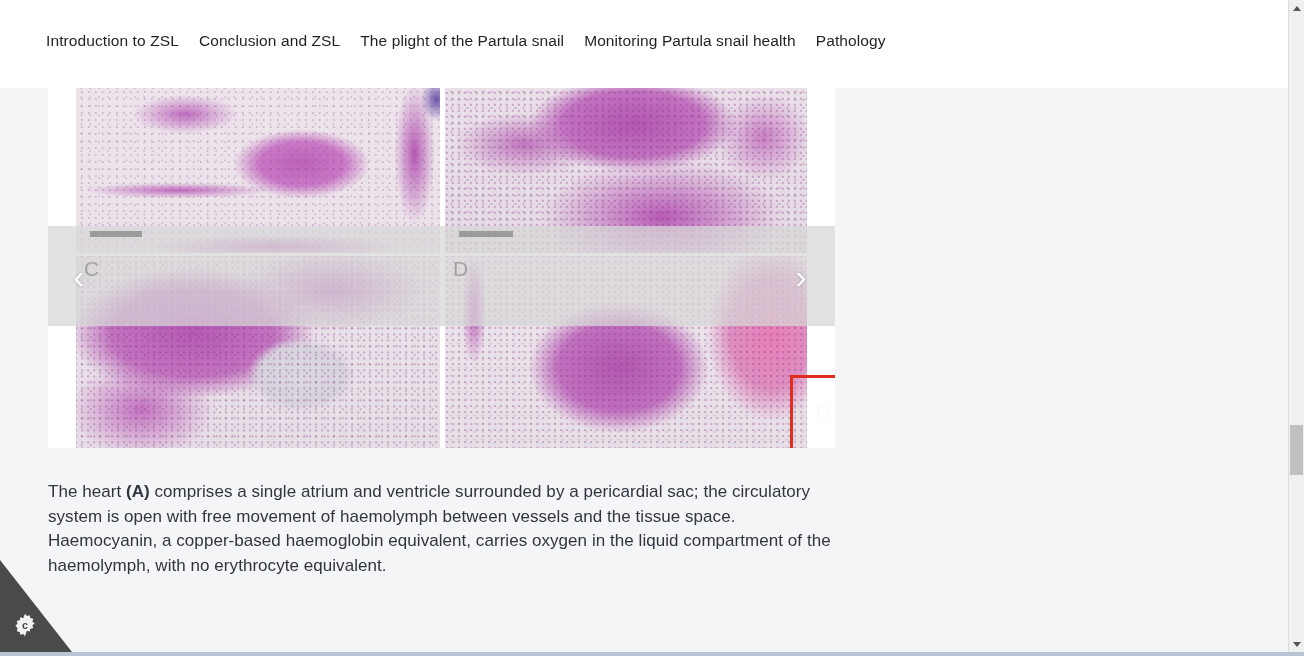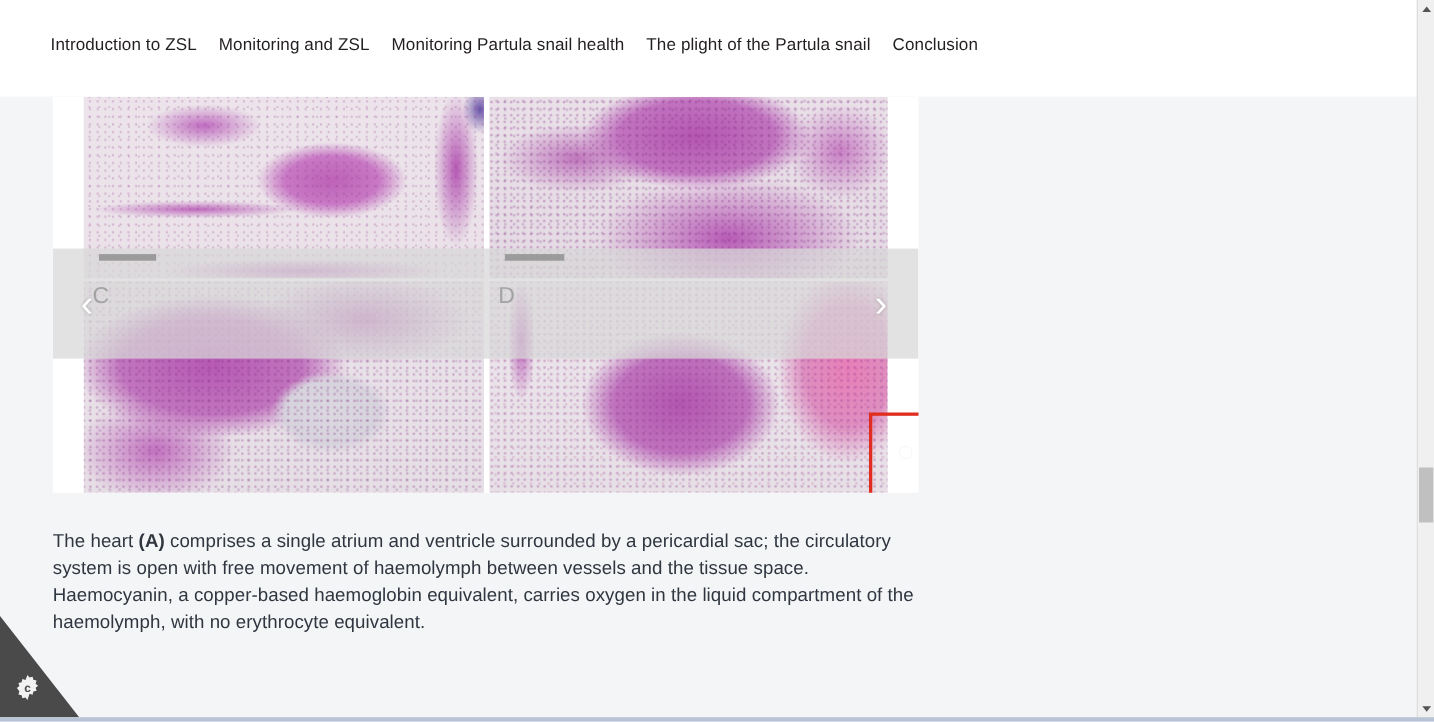--- a/index.html
+++ b/index.html
@@ -352,30 +352,30 @@
 <body>
 
 <div id="viewport">
 
   <div id="header">
     <nav id="navbar">
       <div class="nav-tab">
         <span>Introduction to ZSL</span>
       </div>
       <div class="nav-tab">
-        <span>Monitoring and ZSL</span>
+        <span>Conclusion and ZSL</span>
+      </div>
+      <div class="nav-tab">
+        <span>The plight of the Partula snail</span>
       </div>
       <div class="nav-tab">
         <span>Monitoring Partula snail health</span>
       </div>
       <div class="nav-tab">
-        <span>The plight of the Partula snail</span>
-      </div>
-      <div class="nav-tab">
-        <span>Conclusion</span>
+        <span>Pathology</span>
       </div>
     </nav>
   </div>
 
   <div id="content">
 
     <div id="carousel">
 
       <div id="figure">
 

